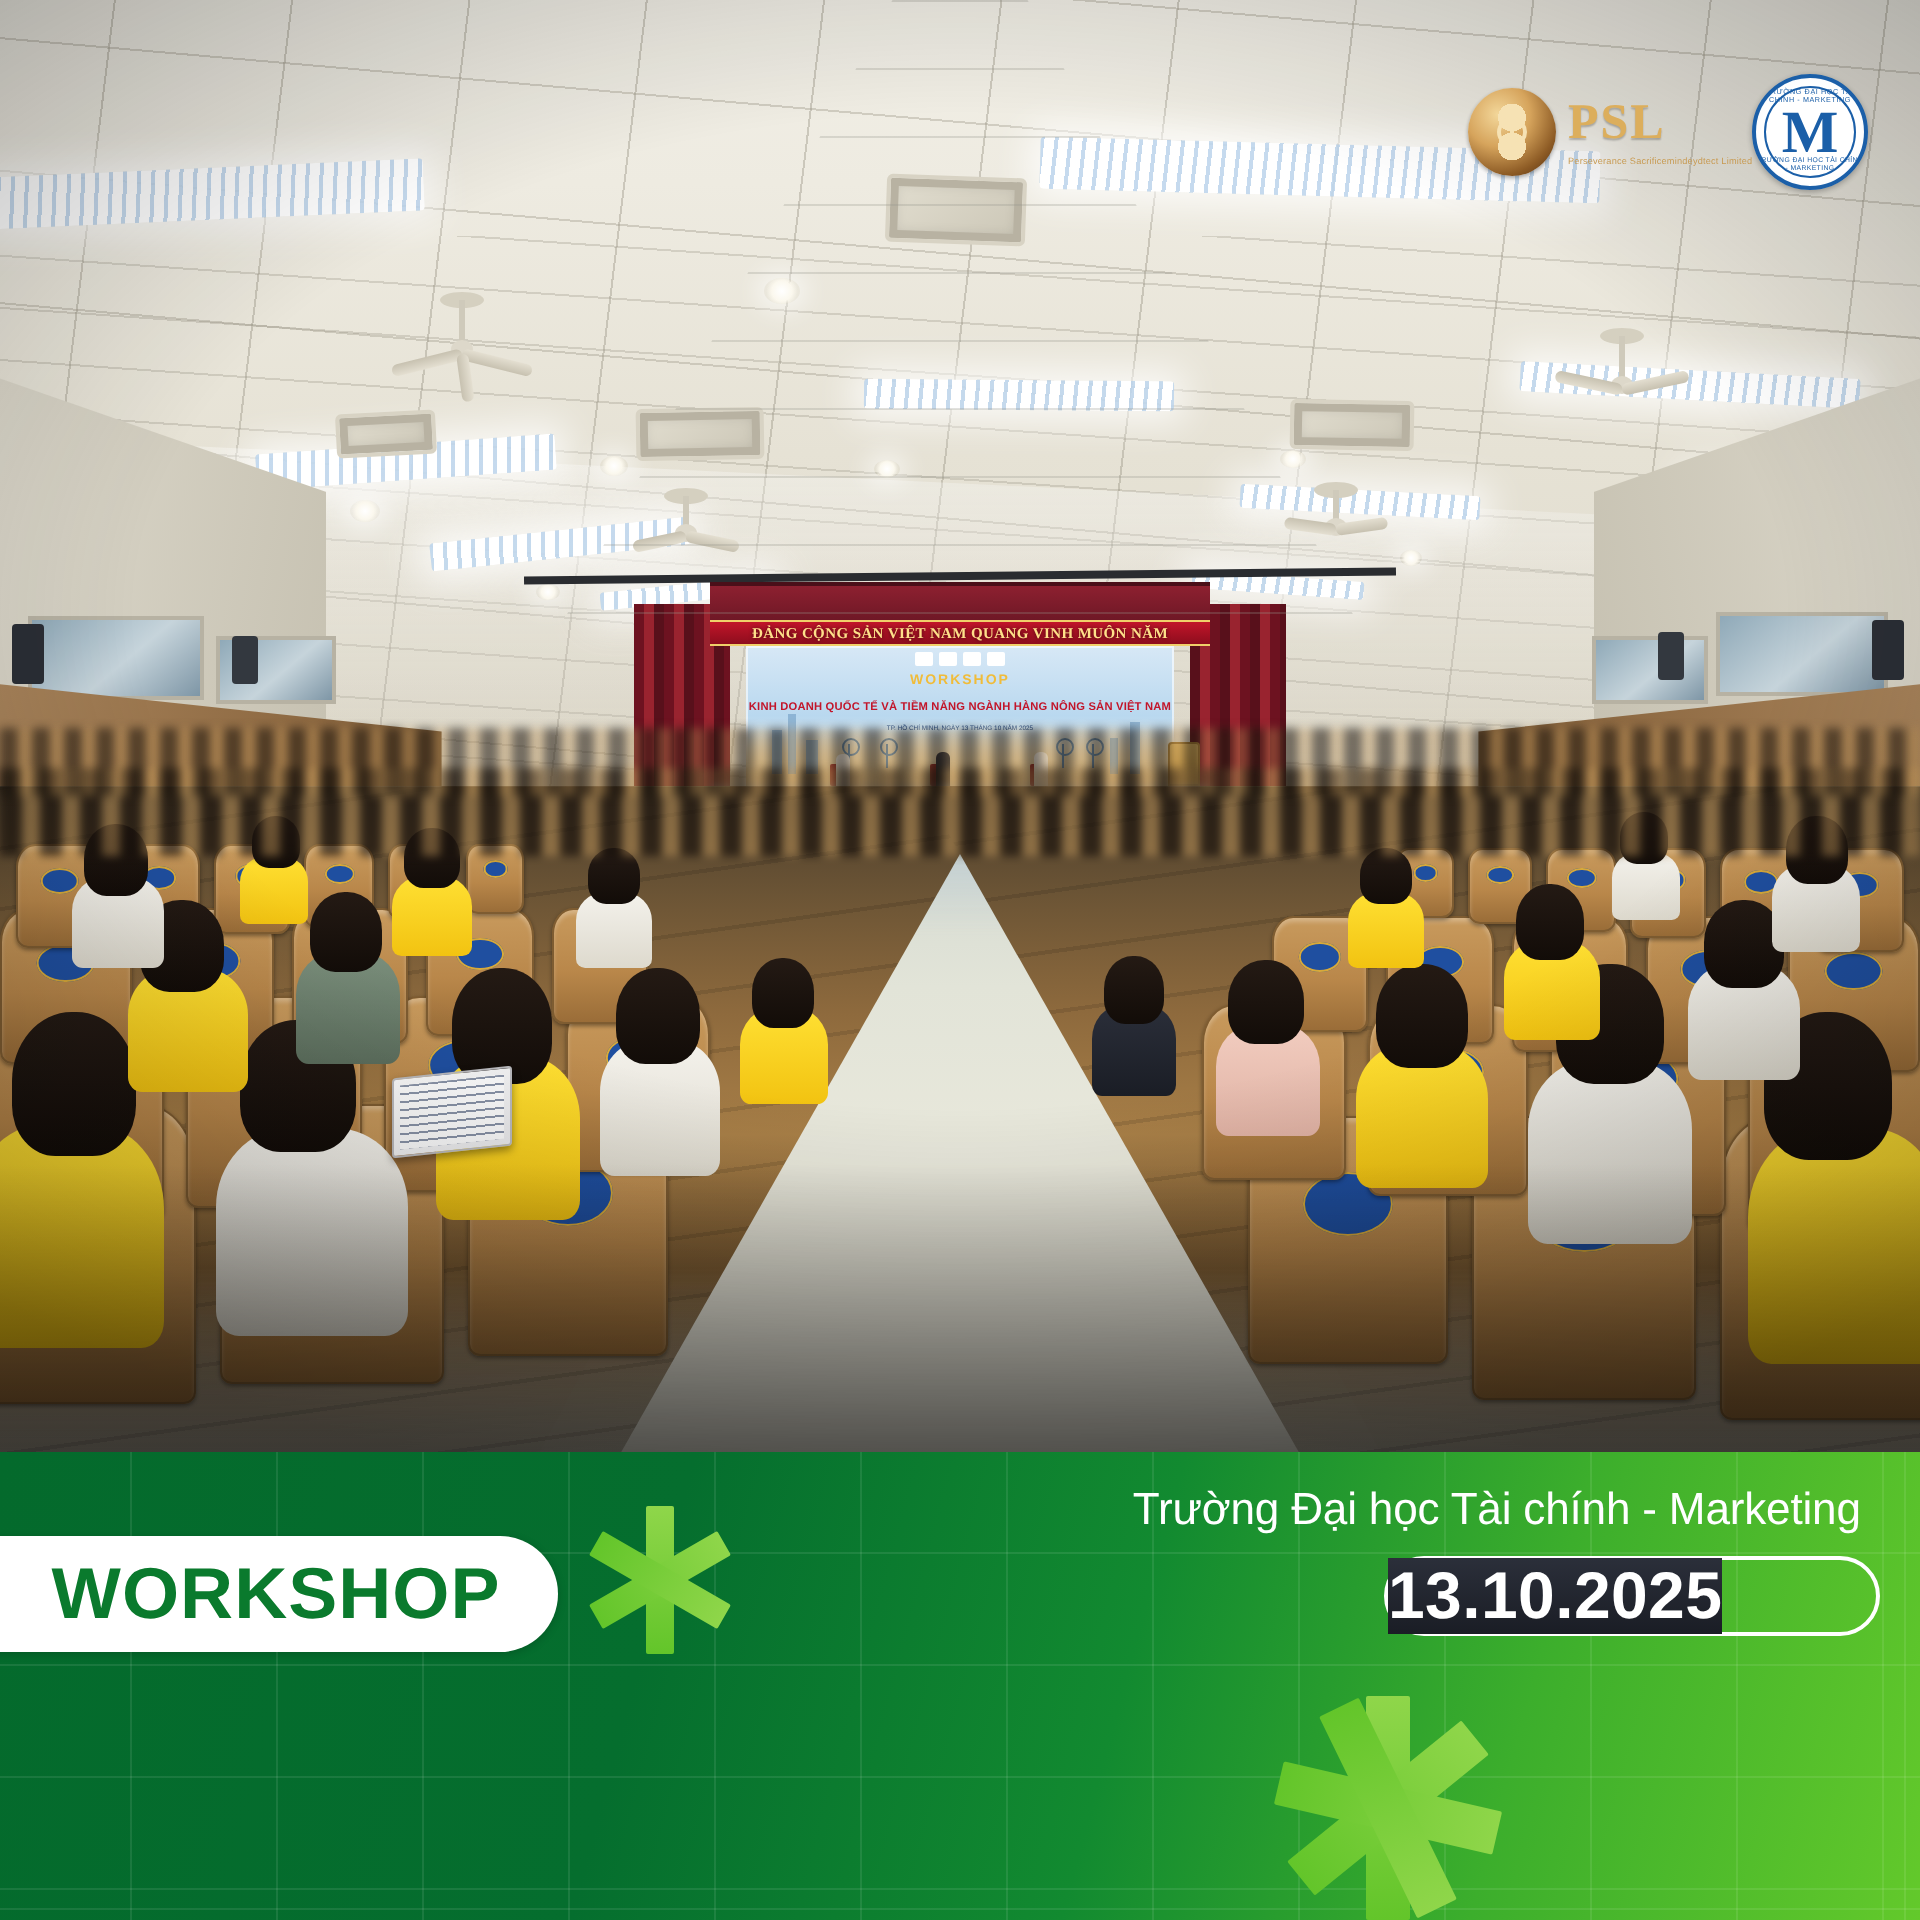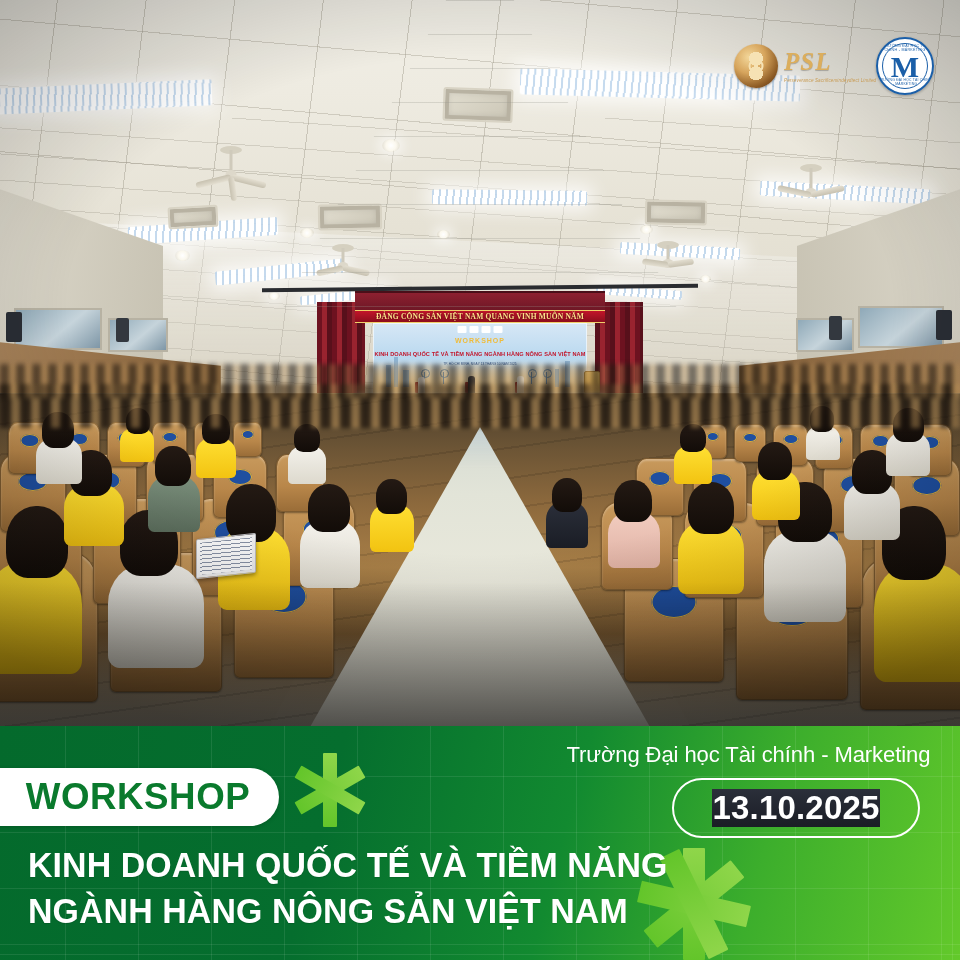--- a/index.html
+++ b/index.html
@@ -248,21 +248,21 @@
   .sp .pbar{ position:absolute; background:#111; }
   .sp .word{
     position:absolute; left:0; right:0; top:47px;
     text-align:center; font-weight:900; font-size:17px; letter-spacing:1px;
     font-family:"Liberation Sans", sans-serif;
   }
   .sp .word .b{ color:#111; }
   .sp .word .gr{ color:#1b8a3c; }
 
   
-  .psl{ width:112px; height:64px; display:flex; align-items:center; gap:6px;font-style:italic; }
+  .psl{ width:112px; height:64px; display:flex; align-items:center; gap:6px; }
   .psl .disc{
     width:44px; height:44px; border-radius:50%;
     background:radial-gradient(circle at 34% 30%, #f3d79a 0%, #d6a45c 38%, #8c5a24 72%, #4a2a10 100%);
     position:relative; flex:none;
     box-shadow:0 1px 2px rgba(0,0,0,.35);
   }
   .psl .disc:before{
     content:""; position:absolute; left:50%; top:50%; transform:translate(-50%,-50%);
     width:26px; height:30px;
     background:
@@ -356,24 +356,24 @@
     text-shadow:0 1px 1px rgba(0,0,0,.12);
     font-family:"Liberation Sans", sans-serif;
   }
 
   #uni{
     position:absolute; right:30px; top:742px;
     color:#fff; font-size:22.5px; letter-spacing:-.1px; white-space:nowrap;
     transform:scaleX(.98); transform-origin:right center;
   }
   #datebox{
-    position:absolute; right:40px; top:778px;
-    width:248px; height:60px;
+    position:absolute; right:20px; top:778px;
+    width:248px; height:40px;
     border:2.5px solid #fff; border-radius:30px;
-    display:flex; align-items:center; justify-content:center;
+    display:flex; align-items:center; justify-content:flex-start;
   }
   #datebox .d{
     color:#fff; font-weight:900; font-size:33px; letter-spacing:.2px;
     font-family:"Liberation Sans", sans-serif;
   }
 </style>
 </head>
 <body>
 
 <div id="poster">
@@ -722,24 +722,20 @@
       <span style="width:22px;height:112px;margin-left:-11px;margin-top:-56px;transform:rotate(51deg);"></span>
       <span style="width:22px;height:112px;margin-left:-11px;margin-top:-56px;transform:rotate(103deg);"></span>
       <span style="width:22px;height:112px;margin-left:-11px;margin-top:-56px;transform:rotate(154deg);"></span>
     </div>
   </div>
 
   <div id="pill">
     <span class="label">WORKSHOP</span>
   </div>
 
-  <div id="title">
-    <div>KINH DOANH QUỐC TẾ VÀ TIỀM NĂNG</div>
-    <div>NGÀNH HÀNG NÔNG SẢN VIỆT NAM</div>
-  </div>
 
   <div id="uni">Trường Đại học Tài chính - Marketing</div>
 
   <div id="datebox">
     <span class="d">13.10.2025</span>
   </div>
 
 </div>
 
 </body></html>

